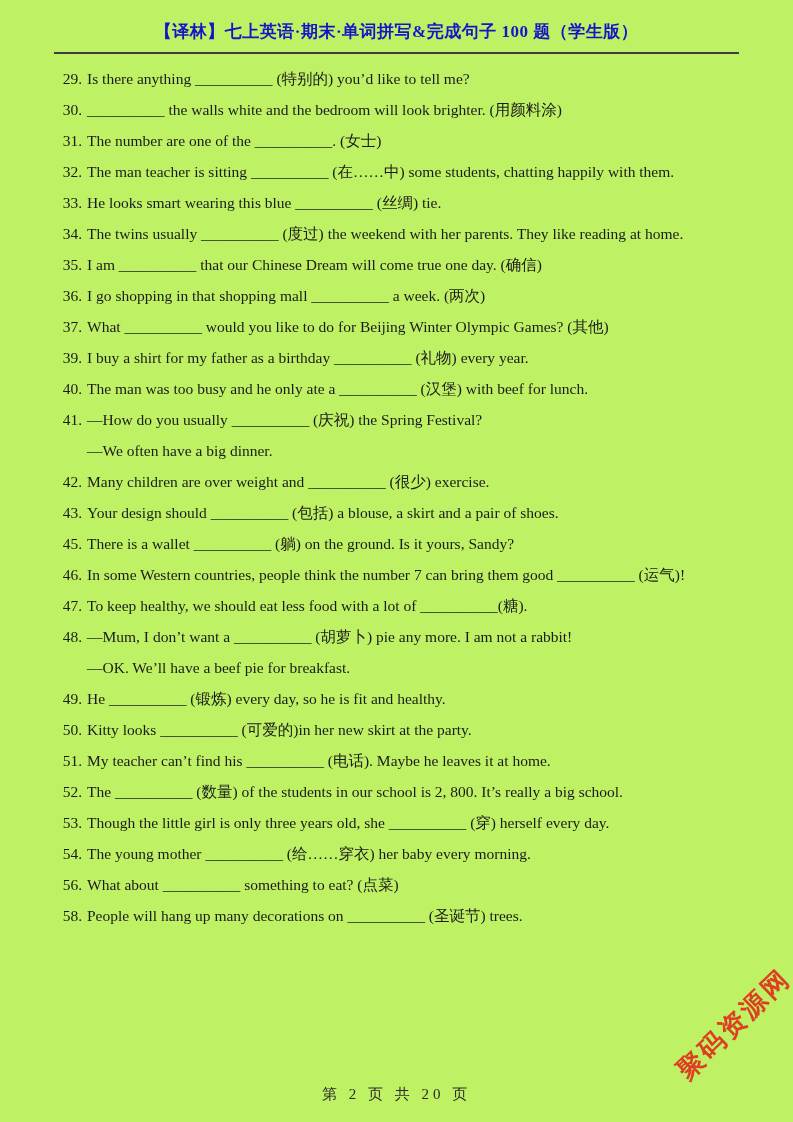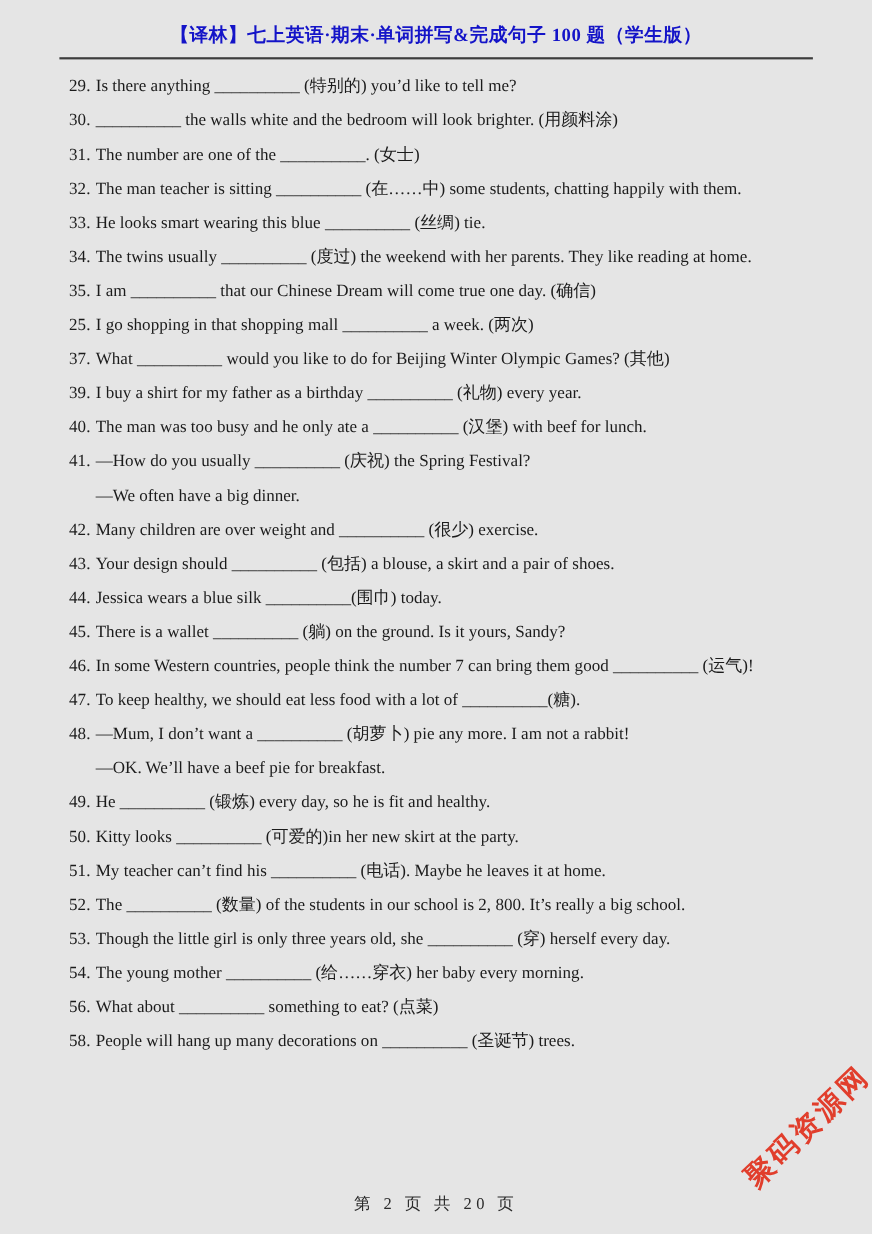--- a/index.html
+++ b/index.html
@@ -1,19 +1,19 @@
 <!DOCTYPE html>
 <html><head>
 <meta charset="utf-8">
 <style>
   html,body { margin:0; padding:0; background:#ffffff; }
   .page {
     position:relative;
     width:793px; height:1122px;
-    background:#e5e5e5;
+    background:#bef264;
     overflow:hidden;
     font-family:"Liberation Serif","DejaVu Serif",serif;
     color:#1b1b1b;
   }
   .title {
     margin-top:20px;
     text-align:center;
     font-size:17px;
     font-weight:bold;
     color:#1414c8;
@@ -95,21 +95,21 @@
       </div>
     <div class="item">
         <span class="num">34.</span>
         <span class="txt">The twins usually __________ (度过) the weekend with her parents. They like reading at home.</span>
       </div>
     <div class="item">
         <span class="num">35.</span>
         <span class="txt">I am __________ that our Chinese Dream will come true one day. (确信)</span>
       </div>
     <div class="item">
-        <span class="num">25.</span>
+        <span class="num">36.</span>
         <span class="txt">I go shopping in that shopping mall __________ a week. (两次)</span>
       </div>
     <div class="item">
         <span class="num">37.</span>
         <span class="txt">What __________ would you like to do for Beijing Winter Olympic Games? (其他)</span>
       </div>
     <div class="item">
         <span class="num">39.</span>
         <span class="txt">I buy a shirt for my father as a birthday __________ (礼物) every year.</span>
       </div>
@@ -125,24 +125,20 @@
         <span class="num"></span>
         <span class="txt">—We often have a big dinner.</span>
       </div>
     <div class="item">
         <span class="num">42.</span>
         <span class="txt">Many children are over weight and __________ (很少) exercise.</span>
       </div>
     <div class="item">
         <span class="num">43.</span>
         <span class="txt">Your design should __________ (包括) a blouse, a skirt and a pair of shoes.</span>
-      </div>
-    <div class="item">
-        <span class="num">44.</span>
-        <span class="txt">Jessica wears a blue silk __________(围巾) today.</span>
       </div>
     <div class="item">
         <span class="num">45.</span>
         <span class="txt">There is a wallet __________ (躺) on the ground. Is it yours, Sandy?</span>
       </div>
     <div class="item">
         <span class="num">46.</span>
         <span class="txt">In some Western countries, people think the number 7 can bring them good __________ (运气)!</span>
       </div>
     <div class="item">

